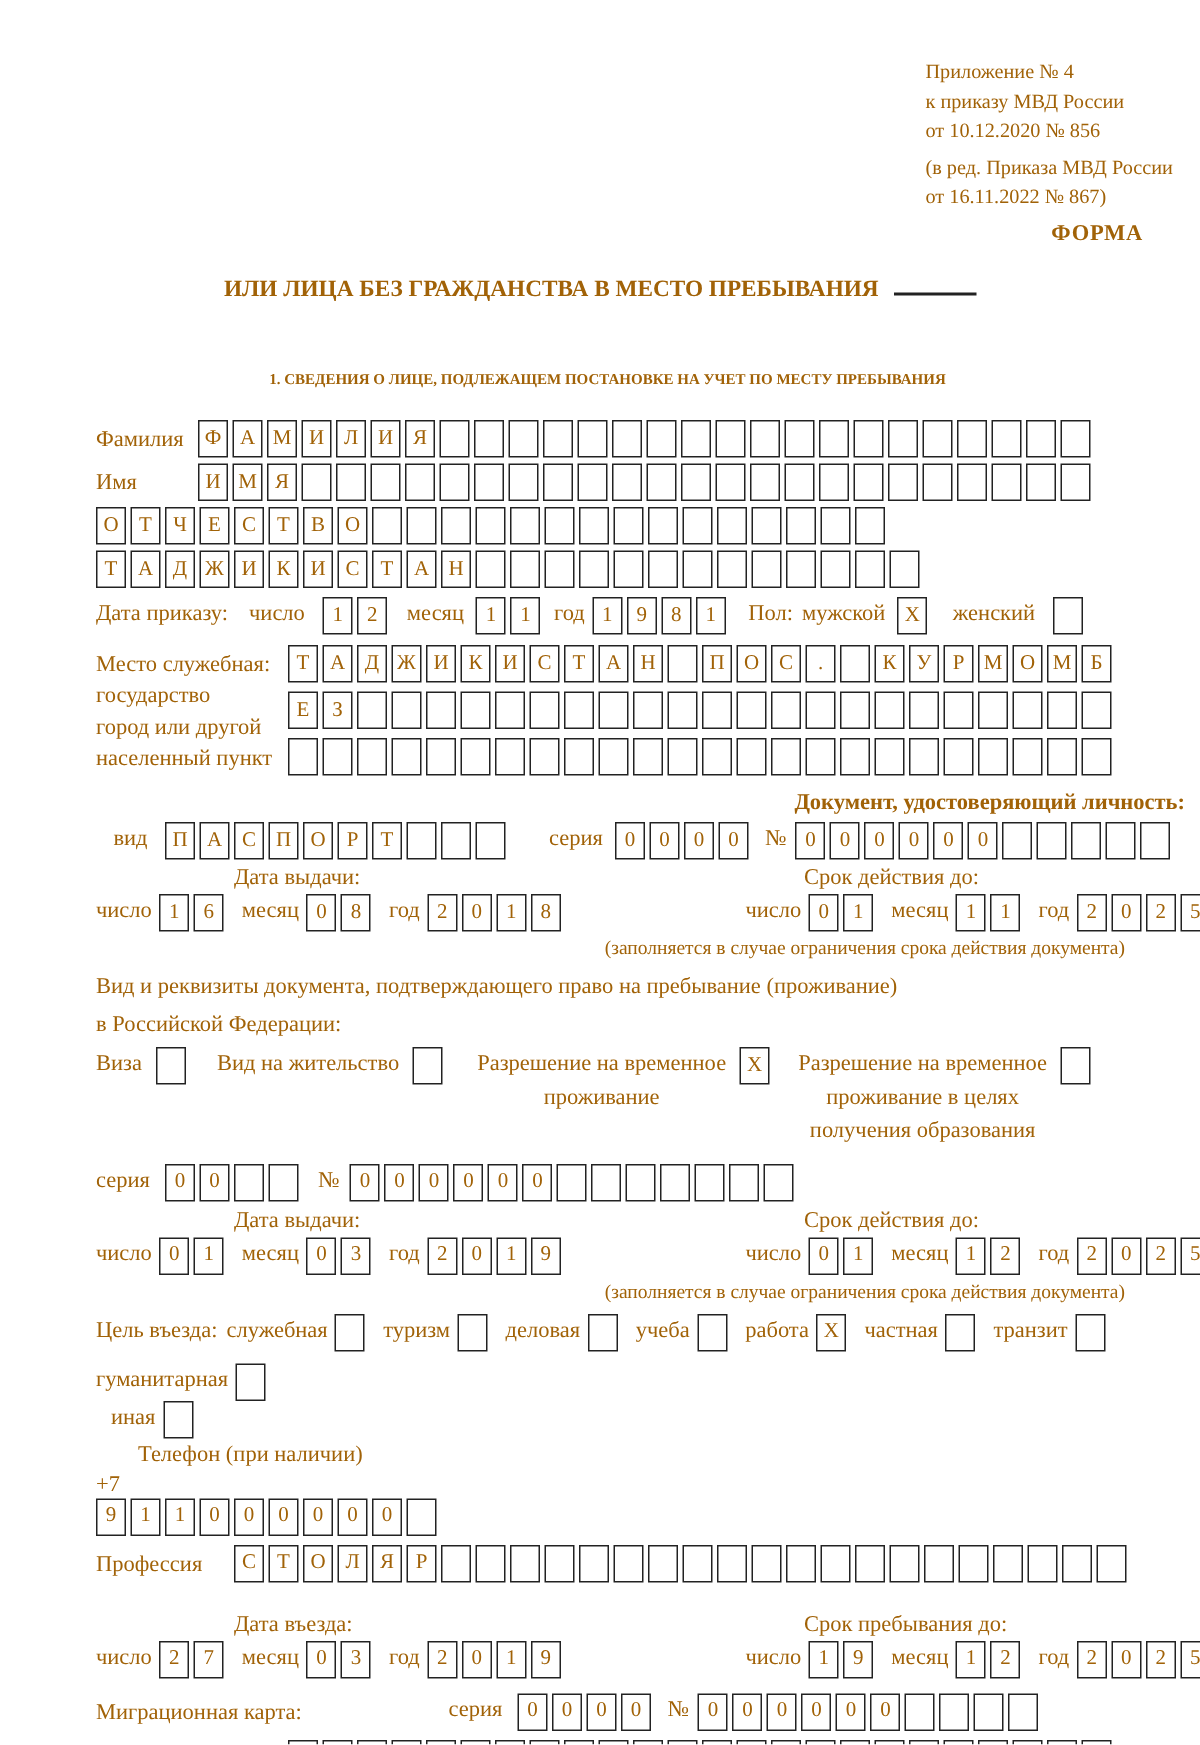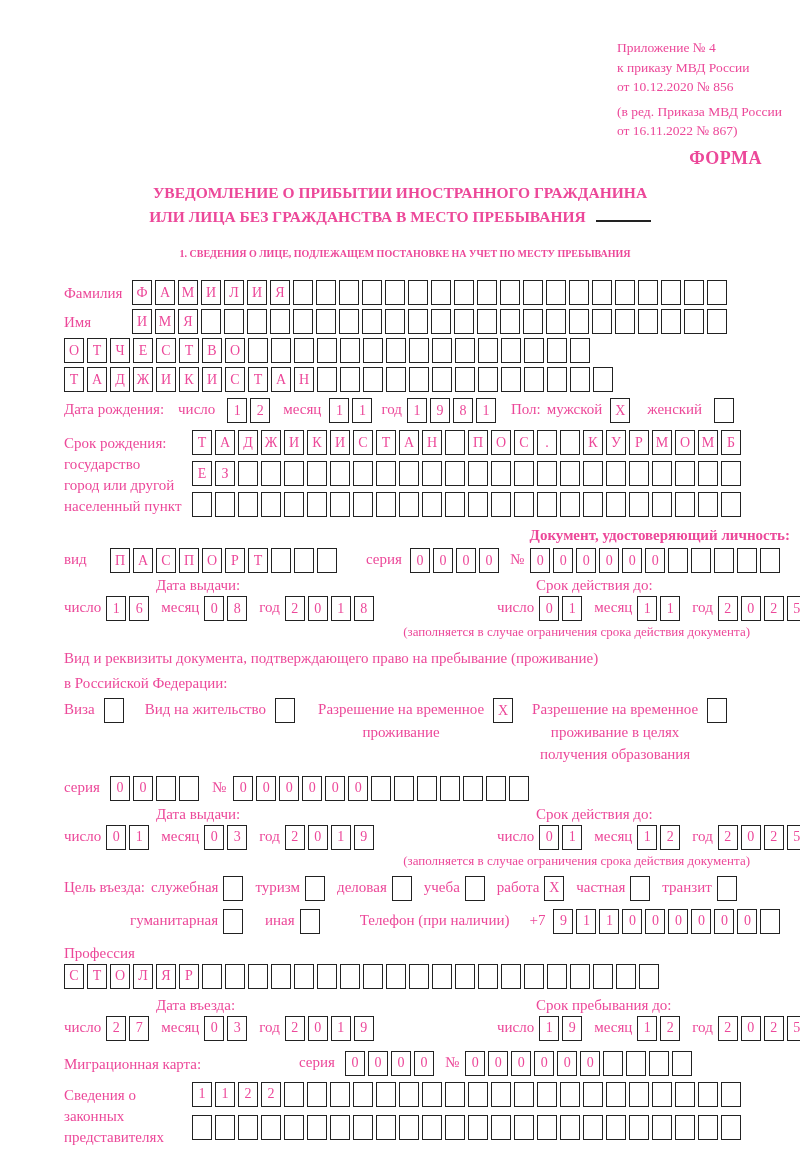--- a/index.html
+++ b/index.html
@@ -1,20 +1,20 @@
 <!DOCTYPE html>
 <html><head>
 <meta charset="utf-8">
 <style>
   html,body{margin:0;padding:0;background:#fff;}
   .sheet{position:relative;width:800px;height:1163px;background:#ffffff;overflow:hidden;
-         font-family:"Liberation Serif","DejaVu Serif",serif;color:#ec4899;}
+         font-family:"Liberation Serif","DejaVu Serif",serif;color:#a16207;}
   .hdr{position:absolute;left:617px;top:38px;font-size:13.5px;line-height:1.45;}
   .hgap{height:5px;}
-  .forma{position:absolute;right:38px;top:148px;font-weight:bold;font-size:18px;letter-spacing:.5px;}
+  .forma{position:absolute;right:38px;top:148px;font-weight:bold;font-size:15px;letter-spacing:.5px;}
   .title{position:absolute;left:0;right:0;top:181px;text-align:center;font-weight:bold;font-size:15.5px;line-height:1.55;}
   .blank-line{display:inline-block;width:55px;border-bottom:2px solid #222;height:13px;margin-left:10px;}
   .sec{position:absolute;left:30px;right:20px;top:248px;text-align:center;font-weight:bold;font-size:10px;}
   .form{position:absolute;left:64px;top:280px;width:726px;}
   .row{display:flex;align-items:flex-start;margin-bottom:4px;}
   .lbl{font-size:15px;line-height:1.4;flex:none;padding-top:3px;}
   .sub{font-size:15px;flex:none;padding-top:3px;}
   .w68{width:68px;} .w142{width:142px;} .w116{width:116px;} .w128{width:128px;} .w195{width:195px;}
   .boxrow{display:flex;flex:none;}
   .cbox{box-sizing:border-box;width:20px;height:25px;border:1.7px solid #222;margin-right:3px;
@@ -49,21 +49,20 @@
     <div>к приказу МВД России</div>
     <div>от 10.12.2020 № 856</div>
     <div class="hgap"></div>
     <div>(в ред. Приказа МВД России</div>
     <div>от 16.11.2022 № 867)</div>
   </div>
 
   <div class="forma">ФОРМА</div>
 
   <div class="title">
-    <div>УВЕДОМЛЕНИЕ О ПРИБЫТИИ ИНОСТРАННОГО ГРАЖДАНИНА</div>
     <div>
       <span>ИЛИ ЛИЦА БЕЗ ГРАЖДАНСТВА В МЕСТО ПРЕБЫВАНИЯ</span><span class="blank-line"></span>
     </div>
   </div>
 
   <div class="sec">1. СВЕДЕНИЯ О ЛИЦЕ, ПОДЛЕЖАЩЕМ ПОСТАНОВКЕ НА УЧЕТ ПО МЕСТУ ПРЕБЫВАНИЯ</div>
 
   <div class="form">
 
     <div class="row">
@@ -181,21 +180,21 @@
           <span class="cbox"></span>
           <span class="cbox"></span>
           <span class="cbox"></span>
           <span class="cbox"></span>
           <span class="cbox"></span>
           <span class="cbox"></span>
         </div>
     </div>
 
     <div class="row" style="margin-top:6px;margin-bottom:7px;">
-      <span class="sub" style="margin-right:14px;">Дата рождения:</span>
+      <span class="sub" style="margin-right:14px;">Дата приказу:</span>
       <span class="sub" style="margin-right:12px;">число</span>
       <span class="boxrow" style="margin-right:10px;">
           <span class="cbox">1</span>
           <span class="cbox">2</span>
         </span>
       <span class="sub" style="margin-right:8px;">месяц</span>
       <span class="boxrow" style="margin-right:6px;">
           <span class="cbox">1</span>
           <span class="cbox">1</span>
         </span>
@@ -212,21 +211,21 @@
           <span class="cbox">X</span>
         </span>
       <span class="sub" style="margin-right:12px;">женский</span>
       <span class="boxrow">
           <span class="cbox"></span>
         </span>
     </div>
 
     <div class="row" style="margin-bottom:2px;">
       <div class="lbl w128">
-        <div>Срок рождения:</div>
+        <div>Место служебная:</div>
         <div>государство</div>
         <div>город или другой</div>
         <div>населенный пункт</div>
       </div>
       <div class="stack">
         <div class="boxrow">
             <span class="cbox">Т</span>
             <span class="cbox">А</span>
             <span class="cbox">Д</span>
             <span class="cbox">Ж</span>
@@ -302,21 +301,21 @@
             <span class="cbox"></span>
             <span class="cbox"></span>
             <span class="cbox"></span>
           </div>
       </div>
     </div>
 
     <div class="center-b">Документ, удостоверяющий личность:</div>
 
     <div class="row">
-      <span class="sub" style="width:46px;">вид</span>
+      <span class="sub" style="width:46px;text-align:center;">вид</span>
       <span class="boxrow" style="margin-right:26px;">
           <span class="cbox">П</span>
           <span class="cbox">А</span>
           <span class="cbox">С</span>
           <span class="cbox">П</span>
           <span class="cbox">О</span>
           <span class="cbox">Р</span>
           <span class="cbox">Т</span>
           <span class="cbox"></span>
           <span class="cbox"></span>
@@ -539,21 +538,21 @@
           </span>
       </div>
       <div class="pur">
         <span class="sub">транзит</span>
         <span class="boxrow">
             <span class="cbox"></span>
           </span>
       </div>
     </div>
 
-    <div class="purs" style="margin-left:66px;margin-bottom:6px;">
+    <div class="purs" style="margin-bottom:6px;flex-direction:column;">
       <div class="pur">
         <span class="sub">гуманитарная</span>
         <span class="boxrow">
             <span class="cbox"></span>
           </span>
       </div>
       <div class="pur" style="margin-left:10px;">
         <span class="sub">иная</span>
         <span class="boxrow">
             <span class="cbox"></span>
@@ -568,21 +567,21 @@
           <span class="cbox">0</span>
           <span class="cbox">0</span>
           <span class="cbox">0</span>
           <span class="cbox">0</span>
           <span class="cbox">0</span>
           <span class="cbox">0</span>
           <span class="cbox"></span>
         </span>
     </div>
 
-    <div class="row" style="margin-bottom:8px;flex-direction:column;">
+    <div class="row" style="margin-bottom:20px;">
       <div class="lbl" style="width:92px;">Профессия</div>
       <div class="boxrow">
           <span class="cbox">С</span>
           <span class="cbox">Т</span>
           <span class="cbox">О</span>
           <span class="cbox">Л</span>
           <span class="cbox">Я</span>
           <span class="cbox">Р</span>
           <span class="cbox"></span>
           <span class="cbox"></span>

